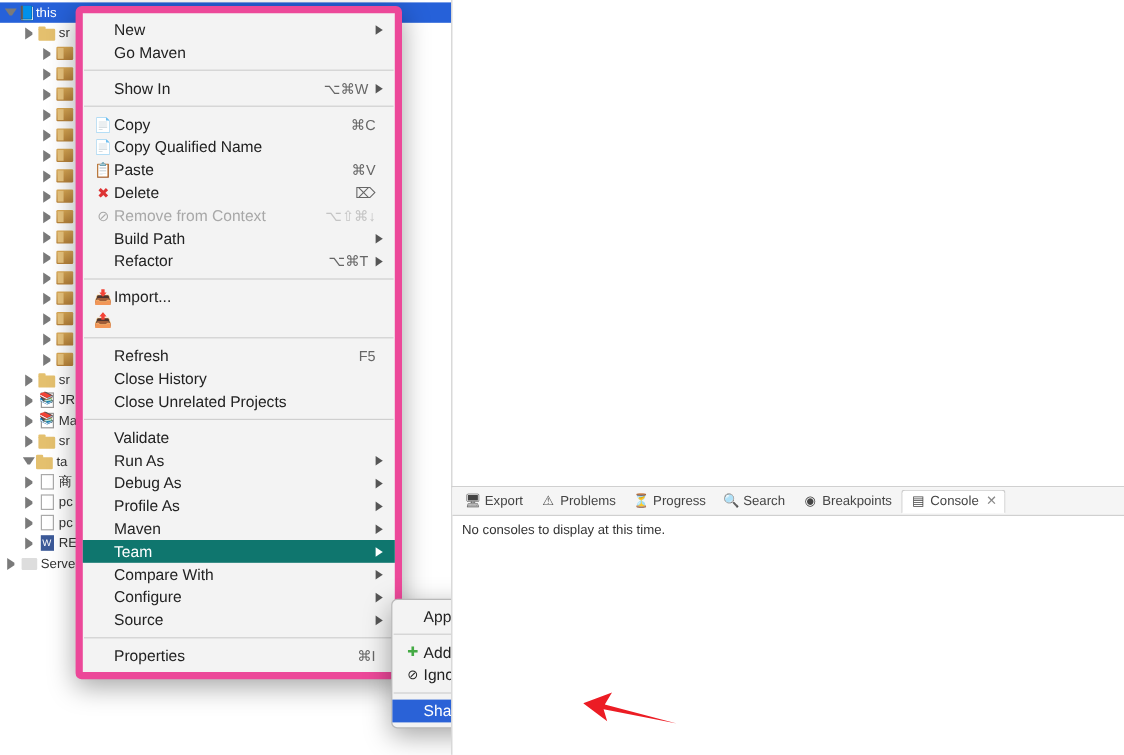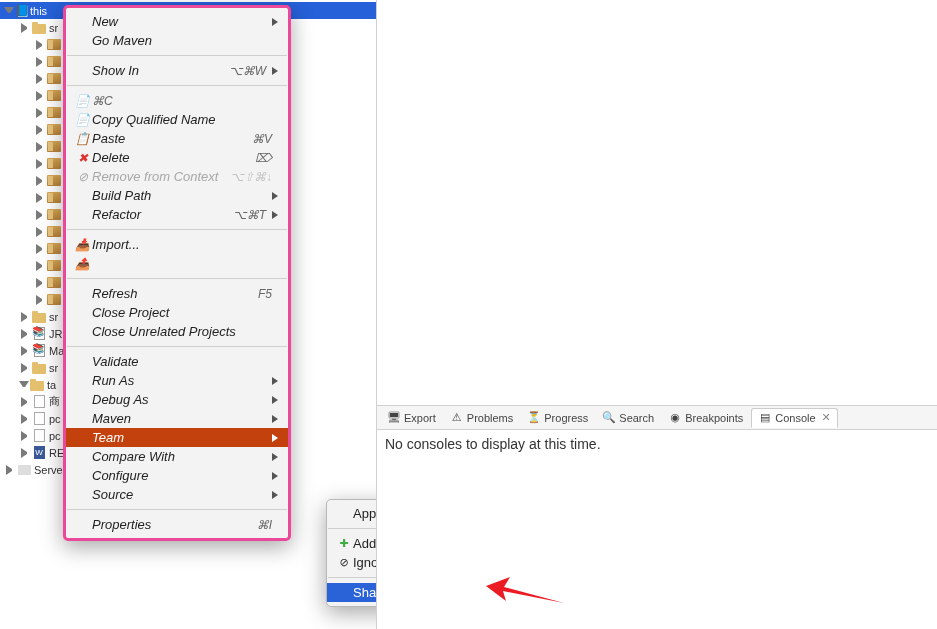--- a/index.html
+++ b/index.html
@@ -49,37 +49,36 @@
 .ico-jar::before{content:"📚";position:absolute;left:-2px;top:-2px;font-size:10px;}
 .ico-xml{background:#fff;border:1px solid #aaa;width:11px;height:13px;}
 .ico-word{background:#3b5998;width:11px;height:13px;color:#fff;font-size:8px;line-height:13px;text-align:center;}
 .ico-srv{background:#ddd;width:13px;height:10px;border-radius:1px;}
 .root-ico { color:#5c7db7; font-size:12px; }
 
 .context-menu {
   position: absolute;
   left: 63px;
   top: 5px;
-  width: 228px;
+  width: 272px;
   background: #f3f3f3;
-  border: 3px solid #ec4899;
+  border: 6px solid #ec4899;
   border-radius: 5px;
   box-shadow: 0 6px 22px rgba(0,0,0,0.35);
   padding: 4px 0;
-  font-style: italic;
 }
 .menu-item {
   display: flex;
   align-items: center;
   height: 19px;
   padding: 0 10px 0 8px;
   font-size: 13px;
   color: #222;
 }
-.menu-item.highlight { background: #c2410c; color: #fff; }
+.menu-item.highlight { background: #0f766e; color: #fff; }
 .menu-item.disabled { color: #a8a8a8; }
 .menu-ico { width: 18px; display:inline-flex; align-items:center; justify-content:center; font-size:12px;}
 .menu-label { flex: 1; }
 .menu-shortcut { color: #666; font-size: 12px; margin-right:6px;}
 .menu-item.disabled .menu-shortcut{color:#c4c4c4;}
 .menu-arrow { width:0;height:0;border-left:6px solid #555;border-top:4px solid transparent;border-bottom:4px solid transparent;}
 .menu-item.highlight .menu-arrow{border-left-color:#fff;}
 .menu-sep { height:1px; background:#cfcfcf; margin:5px 1px; }
 
 .submenu {
@@ -122,21 +121,21 @@
   background:#f5f5f5;
   border-bottom:1px solid #d0d0d0;
 }
 .tab {
   display:flex;align-items:center;height:20px;padding:0 6px;
   font-size:11px;color:#444;gap:3px;
 }
 .tab.active{background:#fff;border:1px solid #ccc;border-bottom:1px solid #fff;border-radius:3px 3px 0 0;}
 .tab-ico{width:14px;height:14px;display:inline-flex;align-items:center;justify-content:center;font-size:11px;}
 .tab-close{color:#888;font-size:11px;margin-left:3px;}
-.console-body{padding:6px 8px;font-size:14px;color:#333;}
+.console-body{padding:6px 8px;font-size:11px;color:#333;}
 
 .arrow {
   position:absolute;
   left:486px; top:563px;
   width:80px;height:46px;
 }
 .arrow svg{width:100%;height:100%;}
 
 .indent1{padding-left:4px;}
 .indent2{padding-left:19px;}
@@ -357,20 +356,21 @@
     <div class="menu-sep"></div>
     <div class="menu-item">
       <span class="menu-ico"></span>
       <span class="menu-label">Show In</span>
       <span class="menu-shortcut">⌥⌘W</span>
       <span class="menu-arrow"></span>
     </div>
     <div class="menu-sep"></div>
     <div class="menu-item">
       <span class="menu-ico">📄</span>
+      <span class="menu-label">Copy</span>
       <span class="menu-shortcut">⌘C</span>
     </div>
     <div class="menu-item">
       <span class="menu-ico">📄</span>
       <span class="menu-label">Copy Qualified Name</span>
     </div>
     <div class="menu-item">
       <span class="menu-ico">📋</span>
       <span class="menu-label">Paste</span>
       <span class="menu-shortcut">⌘V</span>
@@ -405,39 +405,44 @@
       <span class="menu-ico">📤</span>
     </div>
     <div class="menu-sep"></div>
     <div class="menu-item">
       <span class="menu-ico"></span>
       <span class="menu-label">Refresh</span>
       <span class="menu-shortcut">F5</span>
     </div>
     <div class="menu-item">
       <span class="menu-ico"></span>
-      <span class="menu-label">Close Project</span>
+      <span class="menu-label">Close History</span>
     </div>
     <div class="menu-item">
       <span class="menu-ico"></span>
       <span class="menu-label">Close Unrelated Projects</span>
     </div>
     <div class="menu-sep"></div>
     <div class="menu-item">
       <span class="menu-ico"></span>
       <span class="menu-label">Validate</span>
     </div>
     <div class="menu-item">
       <span class="menu-ico"></span>
       <span class="menu-label">Run As</span>
       <span class="menu-arrow"></span>
     </div>
     <div class="menu-item">
       <span class="menu-ico"></span>
       <span class="menu-label">Debug As</span>
+      <span class="menu-arrow"></span>
+    </div>
+    <div class="menu-item">
+      <span class="menu-ico"></span>
+      <span class="menu-label">Profile As</span>
       <span class="menu-arrow"></span>
     </div>
     <div class="menu-item">
       <span class="menu-ico"></span>
       <span class="menu-label">Maven</span>
       <span class="menu-arrow"></span>
     </div>
     <div class="menu-item highlight">
       <span class="menu-ico"></span>
       <span class="menu-label">Team</span>

